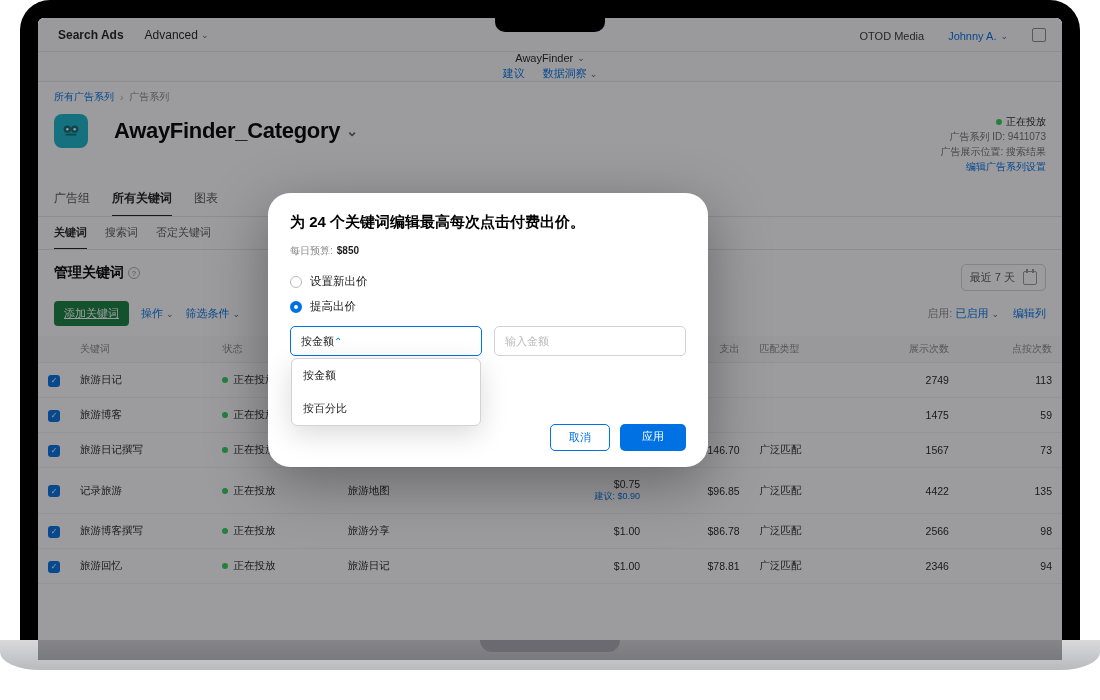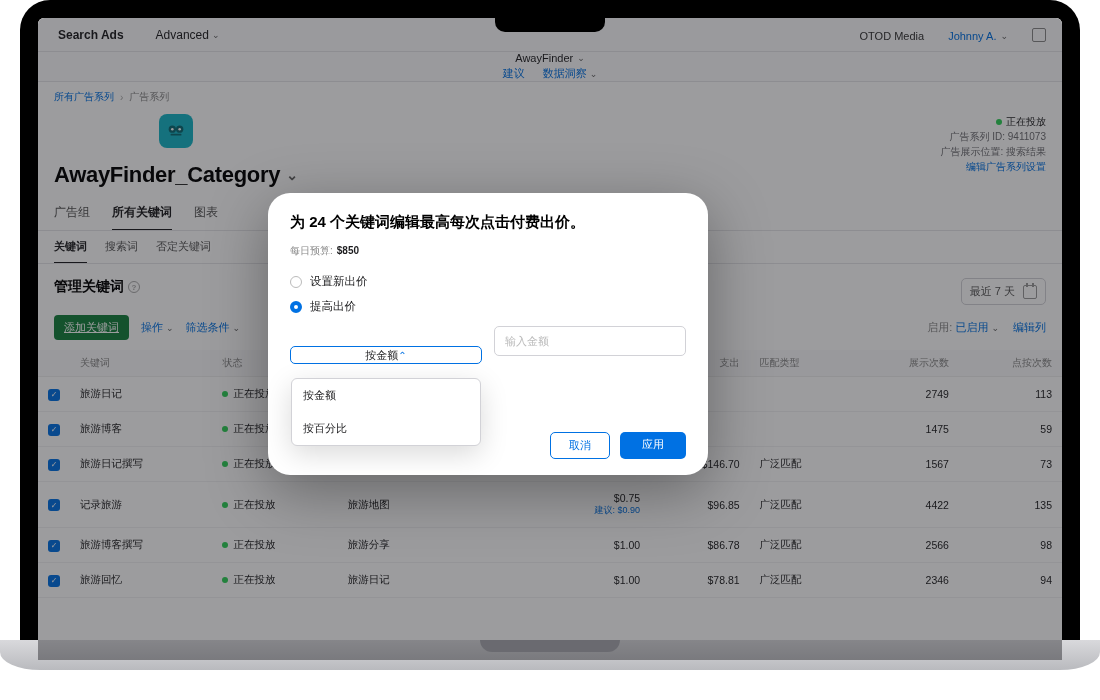--- a/index.html
+++ b/index.html
@@ -21,41 +21,41 @@
     position:absolute; left:0; top:640px; width:1100px; height:30px;
     background:linear-gradient(#d9d9dc,#b9babe); border-radius:0 0 40px 40px/0 0 18px 18px;
   }
   .laptop-notch2 {
     position:absolute; left:50%; transform:translateX(-50%); top:640px; width:140px; height:12px;
     background:#a9aab0; border-radius:0 0 14px 14px;
   }
 
   
   .hdr1 { height:34px; background:#fbfbfd; border-bottom:1px solid #e5e5e8; display:flex; align-items:center; padding:0 16px; font-size:12px; color:#1d1d1f; justify-content:space-between;}
-  .hdr1 .left { display:flex; align-items:center; gap:24px; }
+  .hdr1 .left { display:flex; align-items:center; gap:13px; }
   .hdr1 .brand { display:flex; align-items:center; gap:4px; font-weight:600; }
   .hdr1 .brand .apple { font-size:13px; }
   .hdr1 .adv { font-weight:400; color:#1d1d1f; margin-left:8px; display:flex; align-items:center; gap:3px;}
   .hdr1 .right { display:flex; align-items:flex-end; gap:24px; font-size:11px;}
   .hdr1 .user { color:#0071e3; display:flex; align-items:center; gap:4px;}
   .hdr1 .org { color:#333; }
   .hdr1 .copy-icon { width:14px; height:14px; border:1px solid #888; border-radius:2px; position:relative; }
 
   .hdr2 { height:30px; background:#fbfbfd; border-bottom:1px solid #e5e5e8; display:flex; align-items:center; padding:0 16px; font-size:11px; color:#1d1d1f; justify-content:space-between;flex-direction:column;}
   .hdr2 .left { display:flex; align-items:center; gap:4px;}
   .hdr2 .right { display:flex; gap:18px;}
   .hdr2 .link { color:#0071e3;}
   .chev { font-size:9px; color:#666; }
 
   .crumbs { padding:8px 16px 0; font-size:10px; color:#0071e3; display:flex; gap:6px; align-items:center;}
   .crumbs .sep { color:#aaa; }
   .crumbs .cur { color:#888;}
 
   .titlebar { display:flex; justify-content:space-between; padding:10px 16px 6px; align-items:flex-start; }
-  .titlebar .l { display:flex; align-items:center; gap:14px;flex-direction:column;}
+  .titlebar .l { display:flex; align-items:center; gap:26px;}
   .appicon { width:34px; height:34px; border-radius:8px; background:#18b6c7; display:flex; align-items:center; justify-content:center;}
   .appicon svg{width:22px;height:22px;}
   .titlebar h1 { font-size:22px; font-weight:600; letter-spacing:-0.3px; display:flex; align-items:center; gap:6px;}
   .titlebar .r { text-align:right; font-size:10px; color:#6e6e73; line-height:1.5;}
   .titlebar .r .status { color:#1d1d1f;}
   .titlebar .r .status-dot{ display:inline-block;width:6px;height:6px;border-radius:50%;background:#30d158;margin-right:4px;}
   .titlebar .r .edit-link{color:#0071e3;}
 
   .tabs1 { display:flex; padding:0 16px; border-bottom:1px solid #e5e5e8; gap:22px; font-size:12px; color:#555;}
   .tabs1 .tab{ padding:10px 0 8px; cursor:pointer;}
@@ -92,21 +92,21 @@
   .scrim{position:absolute;inset:0;background:rgba(20,20,24,0.42);z-index:50;}
   .modal{position:absolute;left:230px;top:175px;width:440px;background:#fff;border-radius:22px;box-shadow:0 16px 60px rgba(0,0,0,.35);z-index:60;padding:20px 22px 16px;}
   .modal h3{font-size:15px;font-weight:600;margin-bottom:12px;}
   .modal .budget{font-size:10px;color:#888;margin-bottom:16px;}
   .modal .budget b{color:#1d1d1f;font-weight:600;margin-left:4px;}
   .radiogrp{display:flex;flex-direction:column;gap:10px;margin-bottom:12px;}
   .radio{display:flex;align-items:center;gap:8px;font-size:11.5px;color:#1d1d1f;}
   .radio .r-off{width:12px;height:12px;border:1.5px solid #bbb;border-radius:50%;}
   .radio .r-on{width:12px;height:12px;border:4px solid #0071e3;border-radius:50%;background:#fff;}
   .row2{display:flex;gap:12px;margin-bottom:0;}
-  .sel{flex:1;border:1.5px solid #0071e3;border-radius:5px;height:18px;display:flex;align-items:center;justify-content:center;padding:0 10px;font-size:11px;color:#1d1d1f;position:relative;margin-top:20px;}
+  .sel{flex:1;border:1.5px solid #0071e3;border-radius:5px;height:30px;display:flex;align-items:center;justify-content:flex-start;padding:0 10px;font-size:11px;color:#1d1d1f;position:relative;}
   .sel .arr{color:#0071e3;font-size:10px;}
   .inp{flex:1;border:1px solid #d2d2d7;border-radius:5px;height:30px;padding:0 10px;font-size:11px;color:#bbb;display:flex;align-items:center;}
   .dropdown{position:absolute;left:0;right:0;top:31px;background:#fff;border:1px solid #d2d2d7;border-radius:6px;box-shadow:0 8px 28px rgba(0,0,0,.15);overflow:hidden;}
   .dropdown .opt{padding:9px 11px;font-size:11px;color:#1d1d1f;}
   .modal .actions{display:flex;justify-content:flex-end;gap:10px;margin-top:68px;}
   .btn-sec{border:1px solid #0071e3;color:#0071e3;background:#fff;border-radius:5px;padding:5px 18px;font-size:11px;}
   .btn-pri{background:#0071e3;color:#fff;border-radius:5px;padding:5px 22px;font-size:11px;}
 </style>
 </head>
 <body>

